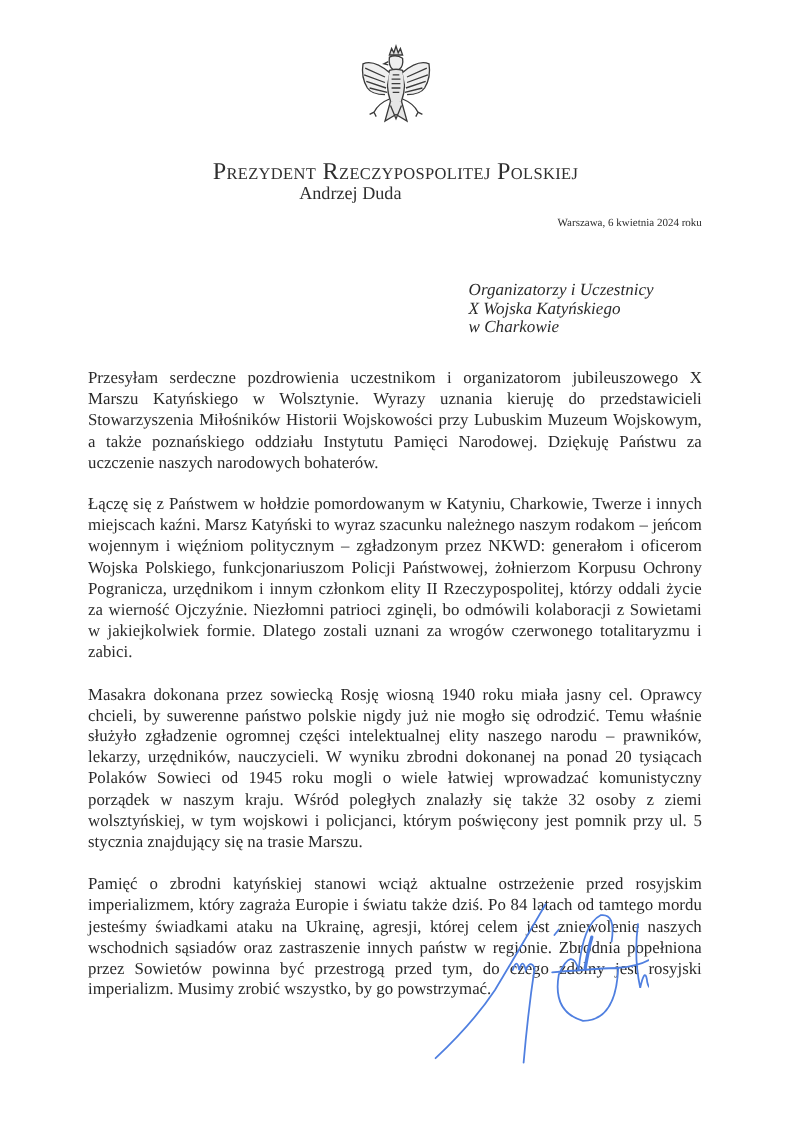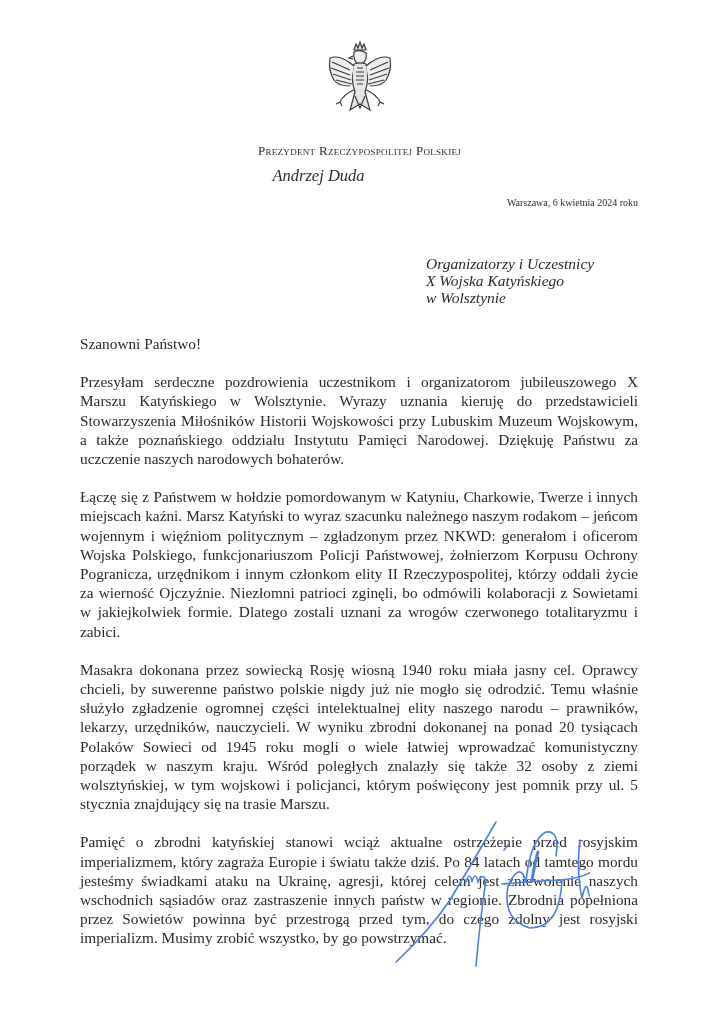--- a/index.html
+++ b/index.html
@@ -4,26 +4,26 @@
   <style>
     html, body { margin: 0; padding: 0; background: #ffffff; }
     body {
       width: 719px; height: 1024px; position: relative; overflow: hidden;
       font-family: "Liberation Serif", "DejaVu Serif", serif;
       color: #2a2a2a;
     }
     .emblem { position: absolute; left: 310px; top: 36px; width: 100px; height: 100px; }
     .header-title {
       position: absolute; left: 0; width: 719px; top: 143px; text-align: center;
-      font-size: 13px; letter-spacing: 0.3px; color: #2e2e2e;
+      font-size: 22px; letter-spacing: 0.3px; color: #2e2e2e;
       font-variant: small-caps;
     }
     .header-name {
       position: absolute; left: 0; width: 637px; top: 166px; text-align: center;
-      font-size: 16.5px; color: #2e2e2e; font-style: italic;
+      font-size: 16.5px; color: #2e2e2e;
     }
     .date {
       position: absolute; right: 81px; top: 197px; font-size: 10px;
     }
     .recipient {
       position: absolute; left: 426px; top: 255px; font-size: 15.5px; line-height: 17px; font-style: italic;
     }
     .recipient div { white-space: nowrap; }
     .body-text {
       position: absolute; left: 80px; top: 334px; width: 558px;
@@ -65,25 +65,24 @@
   </svg>
 
   <div class="header-title">Prezydent Rzeczypospolitej Polskiej</div>
   <div class="header-name">Andrzej Duda</div>
 
   <div class="date">Warszawa, 6 kwietnia 2024 roku</div>
 
   <div class="recipient">
     <div>Organizatorzy i Uczestnicy</div>
     <div>X Wojska Katyńskiego</div>
-    <div>w Wolsztynie</div>
+    <div>w Charkowie</div>
   </div>
 
   <div class="body-text">
-    <p class="salutation">Szanowni Państwo!</p>
     <p>Przesyłam serdeczne pozdrowienia uczestnikom i organizatorom jubileuszowego X Marszu Katyńskiego w Wolsztynie. Wyrazy uznania kieruję do przedstawicieli Stowarzyszenia Miłośników Historii Wojskowości przy Lubuskim Muzeum Wojskowym, a także poznańskiego oddziału Instytutu Pamięci Narodowej. Dziękuję Państwu za uczczenie naszych narodowych bohaterów.</p>
     <p>Łączę się z Państwem w hołdzie pomordowanym w Katyniu, Charkowie, Twerze i innych miejscach kaźni. Marsz Katyński to wyraz szacunku należnego naszym rodakom – jeńcom wojennym i więźniom politycznym – zgładzonym przez NKWD: generałom i oficerom Wojska Polskiego, funkcjonariuszom Policji Państwowej, żołnierzom Korpusu Ochrony Pogranicza, urzędnikom i innym członkom elity II Rzeczypospolitej, którzy oddali życie za wierność Ojczyźnie. Niezłomni patrioci zginęli, bo odmówili kolaboracji z Sowietami w jakiejkolwiek formie. Dlatego zostali uznani za wrogów czerwonego totalitaryzmu i zabici.</p>
     <p>Masakra dokonana przez sowiecką Rosję wiosną 1940 roku miała jasny cel. Oprawcy chcieli, by suwerenne państwo polskie nigdy już nie mogło się odrodzić. Temu właśnie służyło zgładzenie ogromnej części intelektualnej elity naszego narodu – prawników, lekarzy, urzędników, nauczycieli. W wyniku zbrodni dokonanej na ponad 20 tysiącach Polaków Sowieci od 1945 roku mogli o wiele łatwiej wprowadzać komunistyczny porządek w naszym kraju. Wśród poległych znalazły się także 32 osoby z ziemi wolsztyńskiej, w tym wojskowi i policjanci, którym poświęcony jest pomnik przy ul. 5 stycznia znajdujący się na trasie Marszu.</p>
     <p>Pamięć o zbrodni katyńskiej stanowi wciąż aktualne ostrzeżenie przed rosyjskim imperializmem, który zagraża Europie i światu także dziś. Po 84 latach od tamtego mordu jesteśmy świadkami ataku na Ukrainę, agresji, której celem jest zniewolenie naszych wschodnich sąsiadów oraz zastraszenie innych państw w regionie. Zbrodnia popełniona przez Sowietów powinna być przestrogą przed tym, do czego zdolny jest rosyjski imperializm. Musimy zrobić wszystko, by go powstrzymać.</p>
 
   </div>
 
   <svg class="signature" viewBox="0 0 200 150">
     <g fill="none" stroke="#4f7fe0" stroke-width="1.6" stroke-linecap="round">
 

